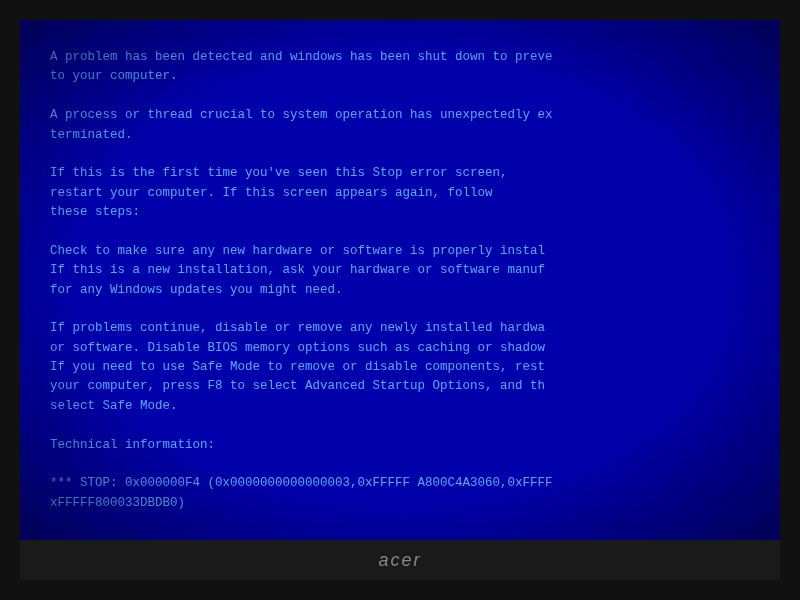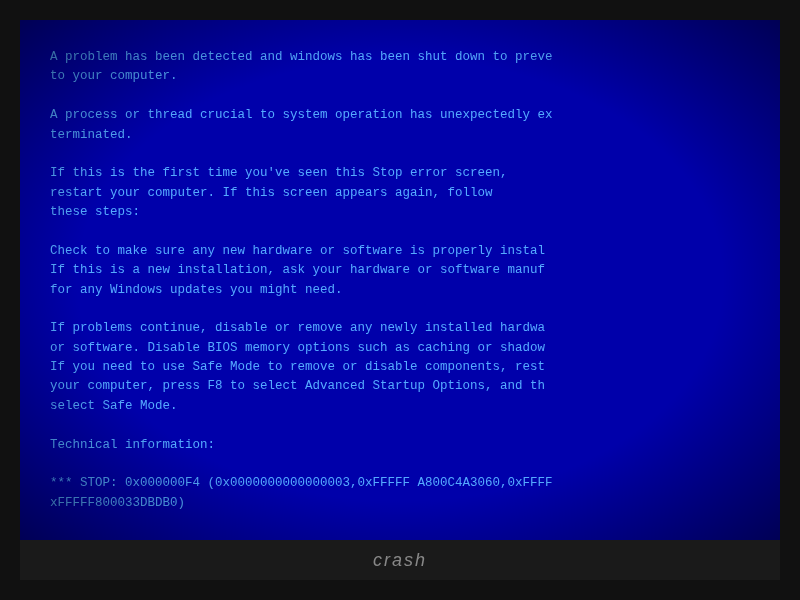--- a/index.html
+++ b/index.html
@@ -113,15 +113,15 @@
 *** STOP: 0x000000F4 (0x0000000000000003,0xFFFFF A800C4A3060,0xFFFF
 xFFFFF800033DBDB0)
 
 
 Collecting data for crash dump ...
 Initializing disk for crash dump ...</pre>
     </div>
     <div class="vignette"></div>
   </div>
   <div class="brand-bar">
-    <span class="brand-text">crash</span>
+    <span class="brand-text">acer</span>
   </div>
 </div>
 
 </body></html>

